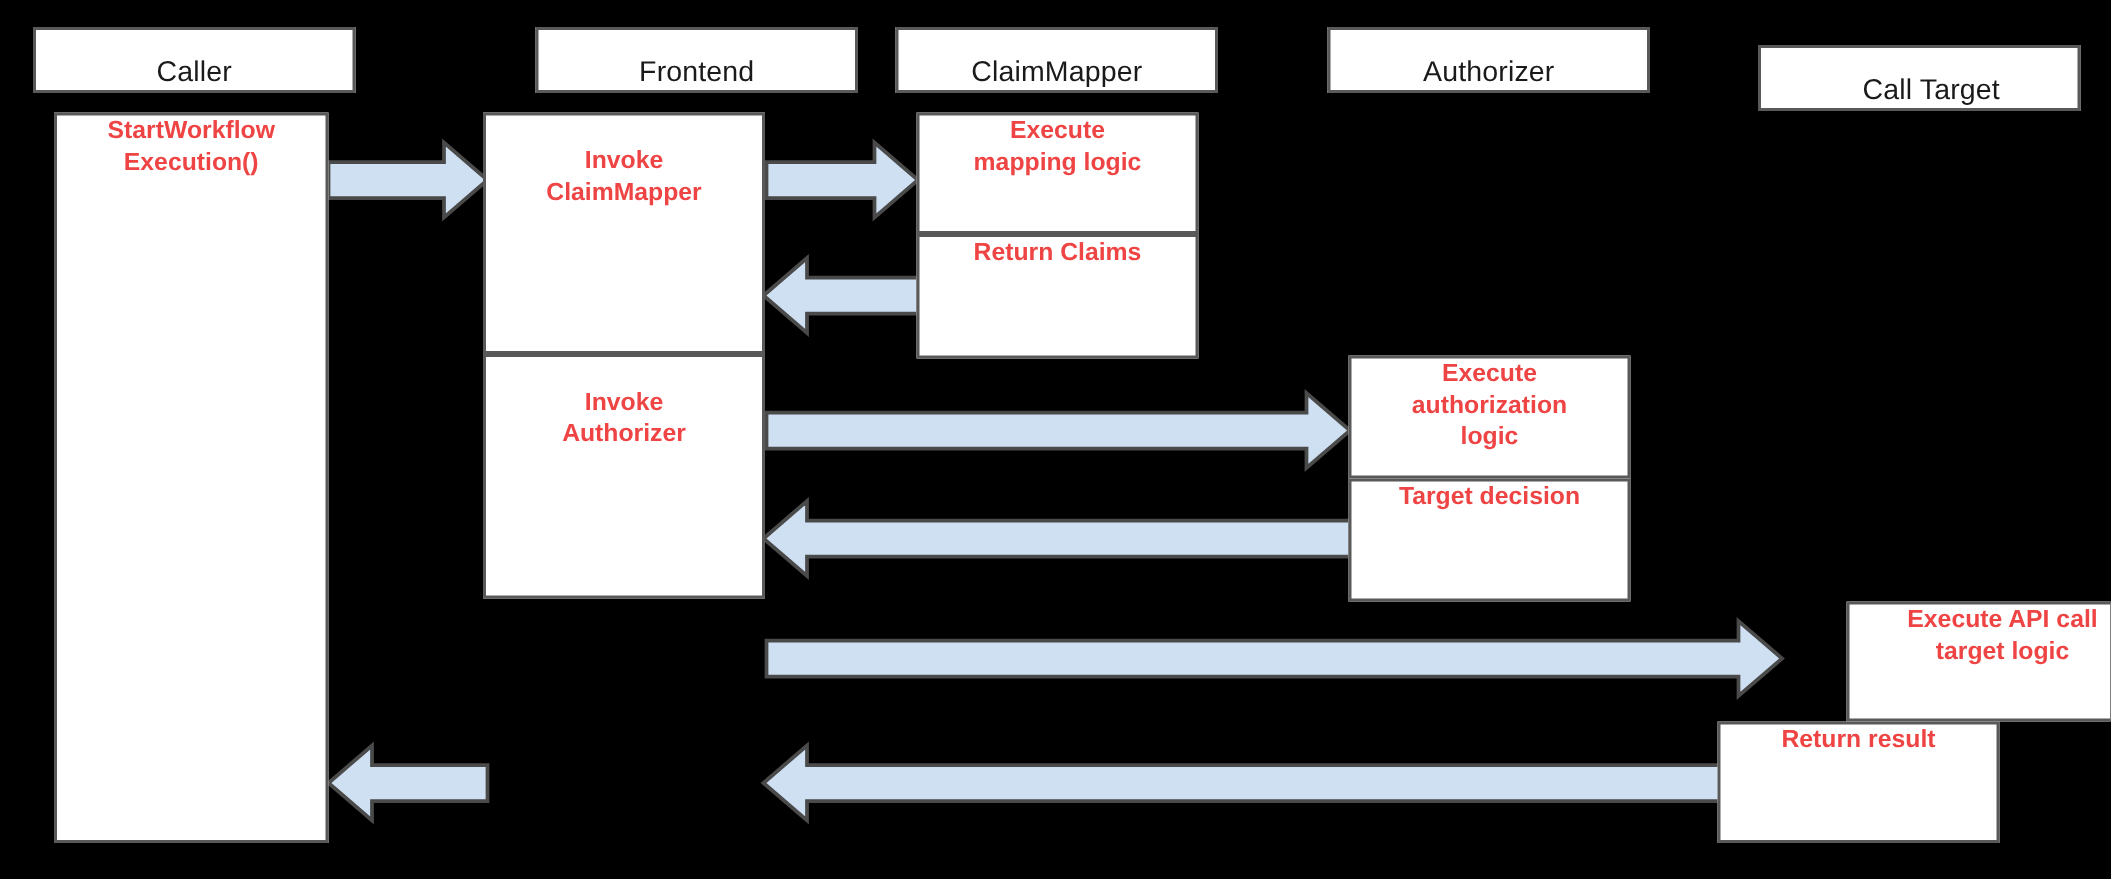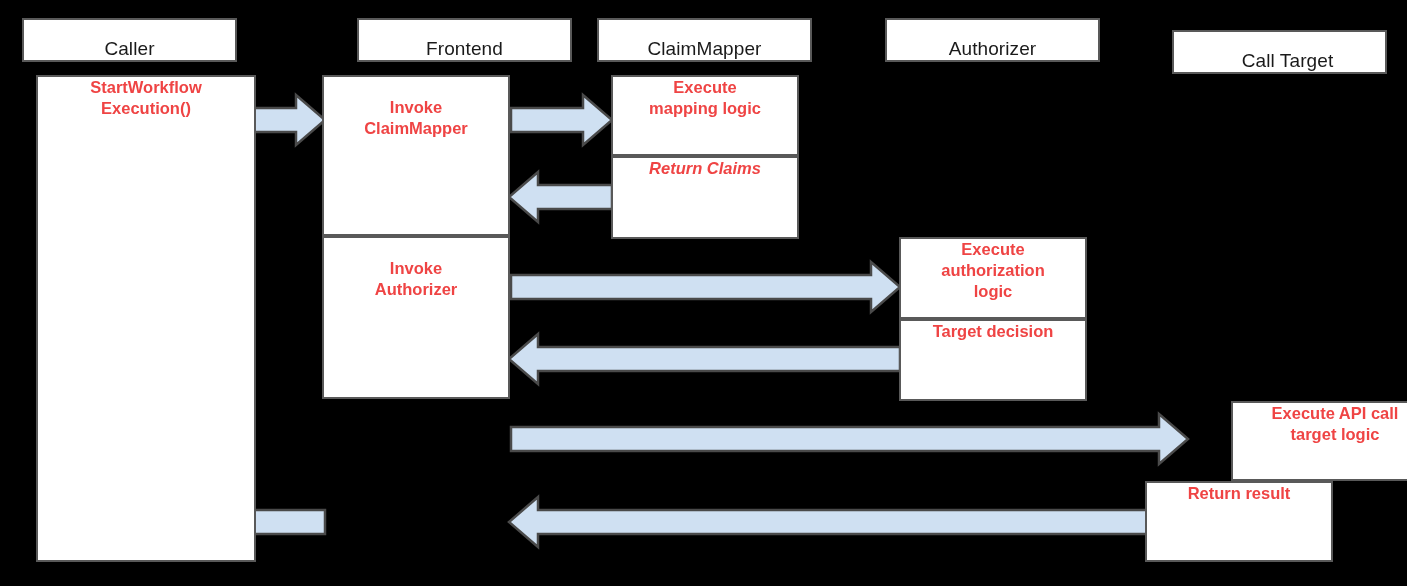--- a/index.html
+++ b/index.html
@@ -80,35 +80,35 @@
   <div class="header-box" style="left:597px; top:18px;">
     <span class="header-label">ClaimMapper</span>
   </div>
   <div class="header-box" style="left:885px; top:18px;">
     <span class="header-label">Authorizer</span>
   </div>
   <div class="header-box" style="left:1172px;top:30px;padding-left:16px;">
     <span class="header-label">Call Target</span>
   </div>
 
-  <div class="act-box" style="left:36px; top:75px; width:220px; height:487px;">
+  <div class="act-box" style="left:36px; top:75px; width:183px; height:487px;">
     <span class="act-label">StartWorkflow<br>Execution()</span>
   </div>
 
   <div class="act-box text-upper" style="left:322px; top:75px; width:188px; height:161px;">
     <span class="act-label">Invoke<br>ClaimMapper</span>
   </div>
   <div class="act-box text-upper" style="left:322px; top:236px; width:188px; height:163px;">
     <span class="act-label">Invoke<br>Authorizer</span>
   </div>
 
   <div class="act-box" style="left:611px; top:75px; width:188px; height:81px;">
     <span class="act-label">Execute<br>mapping logic</span>
   </div>
-  <div class="act-box" style="left:611px; top:156px; width:188px; height:83px;font-style:italic;">
+  <div class="act-box" style="left:611px; top:156px; width:188px; height:83px;">
     <span class="act-label">Return Claims</span>
   </div>
 
   <div class="act-box" style="left:899px; top:237px; width:188px; height:82px;">
     <span class="act-label">Execute<br>authorization<br>logic</span>
   </div>
   <div class="act-box" style="left:899px; top:319px; width:188px; height:82px;">
     <span class="act-label">Target decision</span>
   </div>
 

